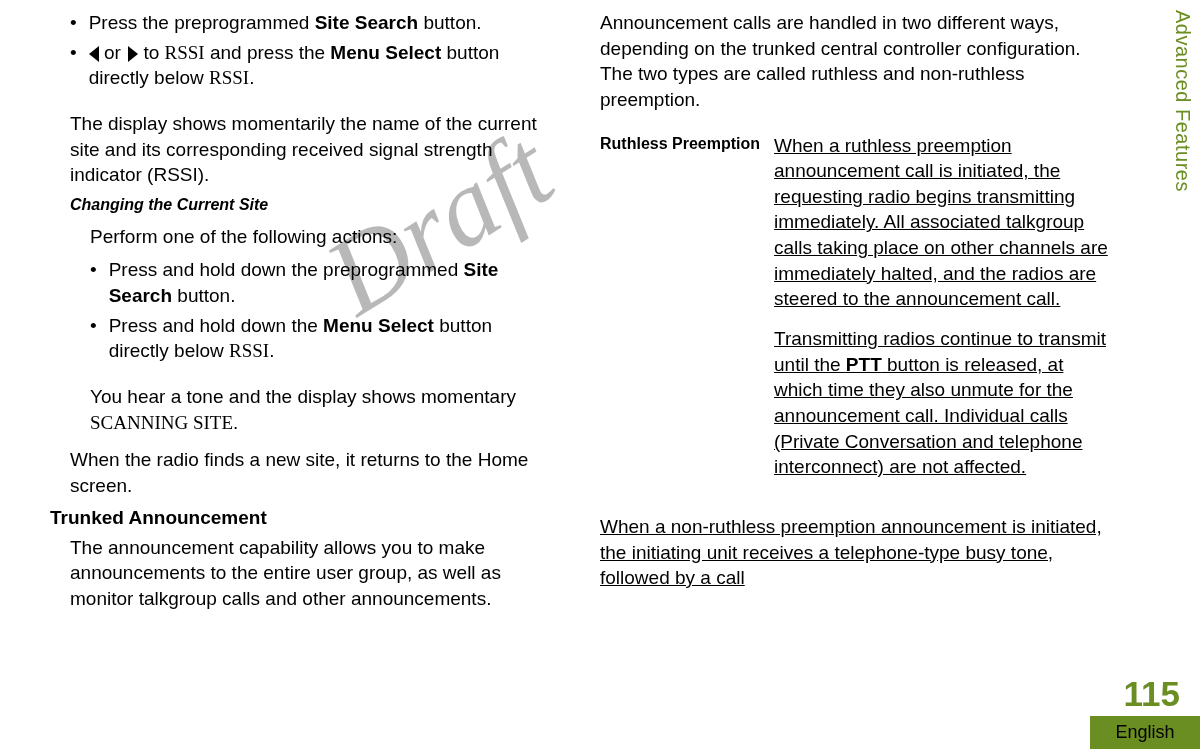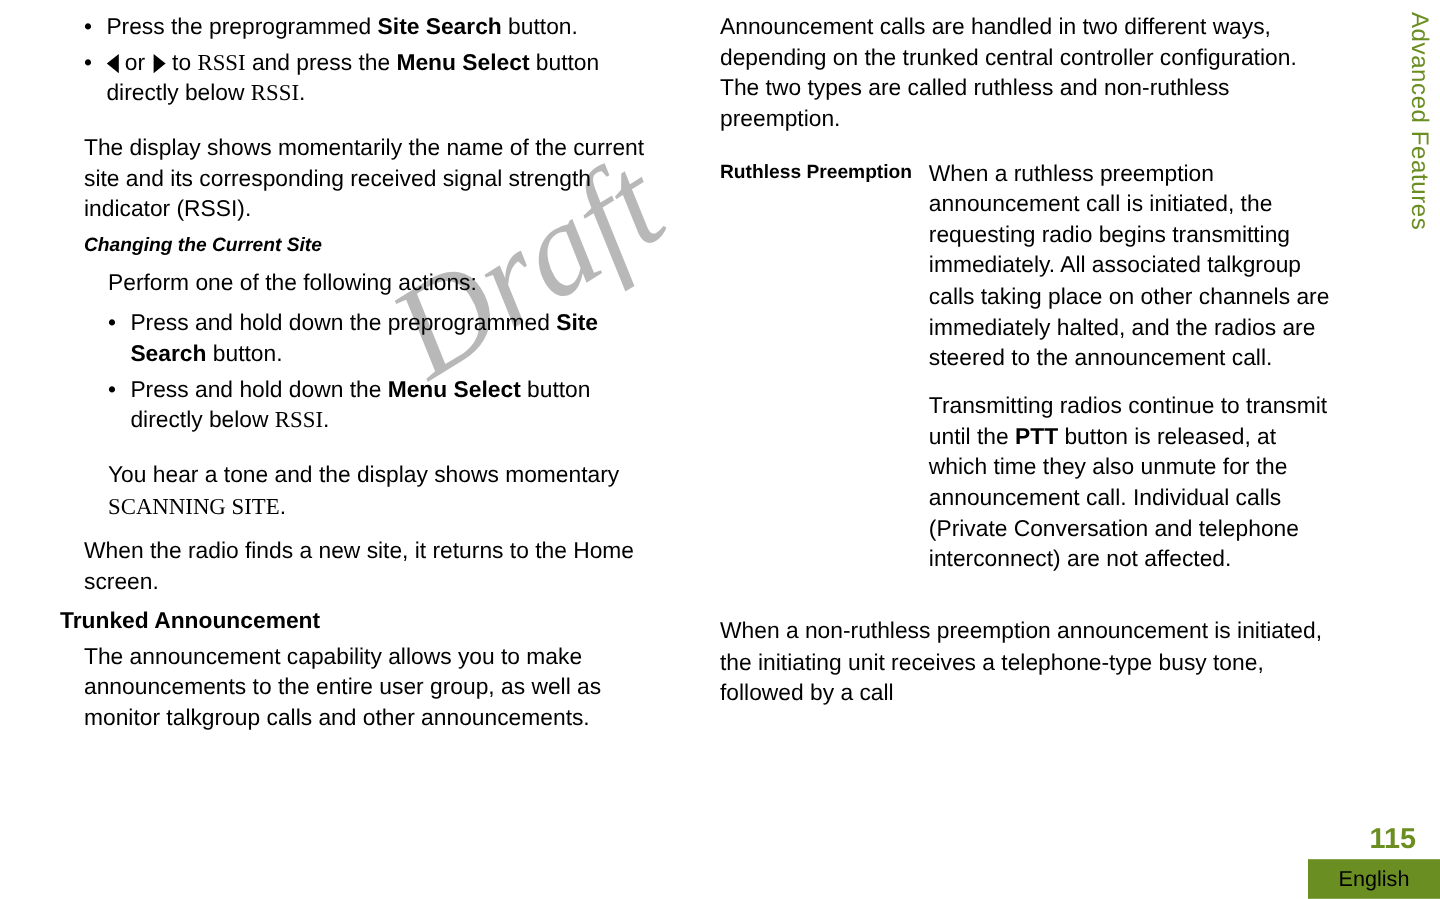--- a/index.html
+++ b/index.html
@@ -44,42 +44,42 @@
       display: inline-block; width: 0; height: 0;
       border-top: 8px solid transparent;
       border-bottom: 8px solid transparent;
     }
     .tri-left { border-right: 10px solid #000; }
     .tri-right { border-left: 10px solid #000; margin-left: 2px;}
 
     .def-block { display: flex; gap: 14px; margin-top: 20px; }
     .def-term { font-weight: bold; font-size: 16px; line-height: 1.35; min-width: 120px; }
     .def-desc { font-size: 19px; line-height: 1.35; flex: 1; }
-    .def-desc p { margin-bottom: 14px; }
+    .def-desc p { margin-bottom: 14px; text-decoration: underline; }
 
     .side-tab {
       position: absolute;
       right: 0;
       top: 0;
       writing-mode: vertical-rl;
       color: #6b8e23;
       font-size: 20px;
       padding: 10px 6px;
       letter-spacing: 0.5px;
     }
 
     .footer {
       position: absolute;
       right: 0;
       bottom: 0;
       text-align: right;
     }
     .pagenum {
       color: #6b8e23;
-      font-size: 24px;
+      font-size: 35px;
       font-weight: bold;
       padding: 4px 20px 2px 20px;
     }
     .lang {
       background: #6b8e23;
       color: #000000;
       font-size: 18px;
       padding: 6px 24px;
       display: inline-block;
       min-width: 110px;

